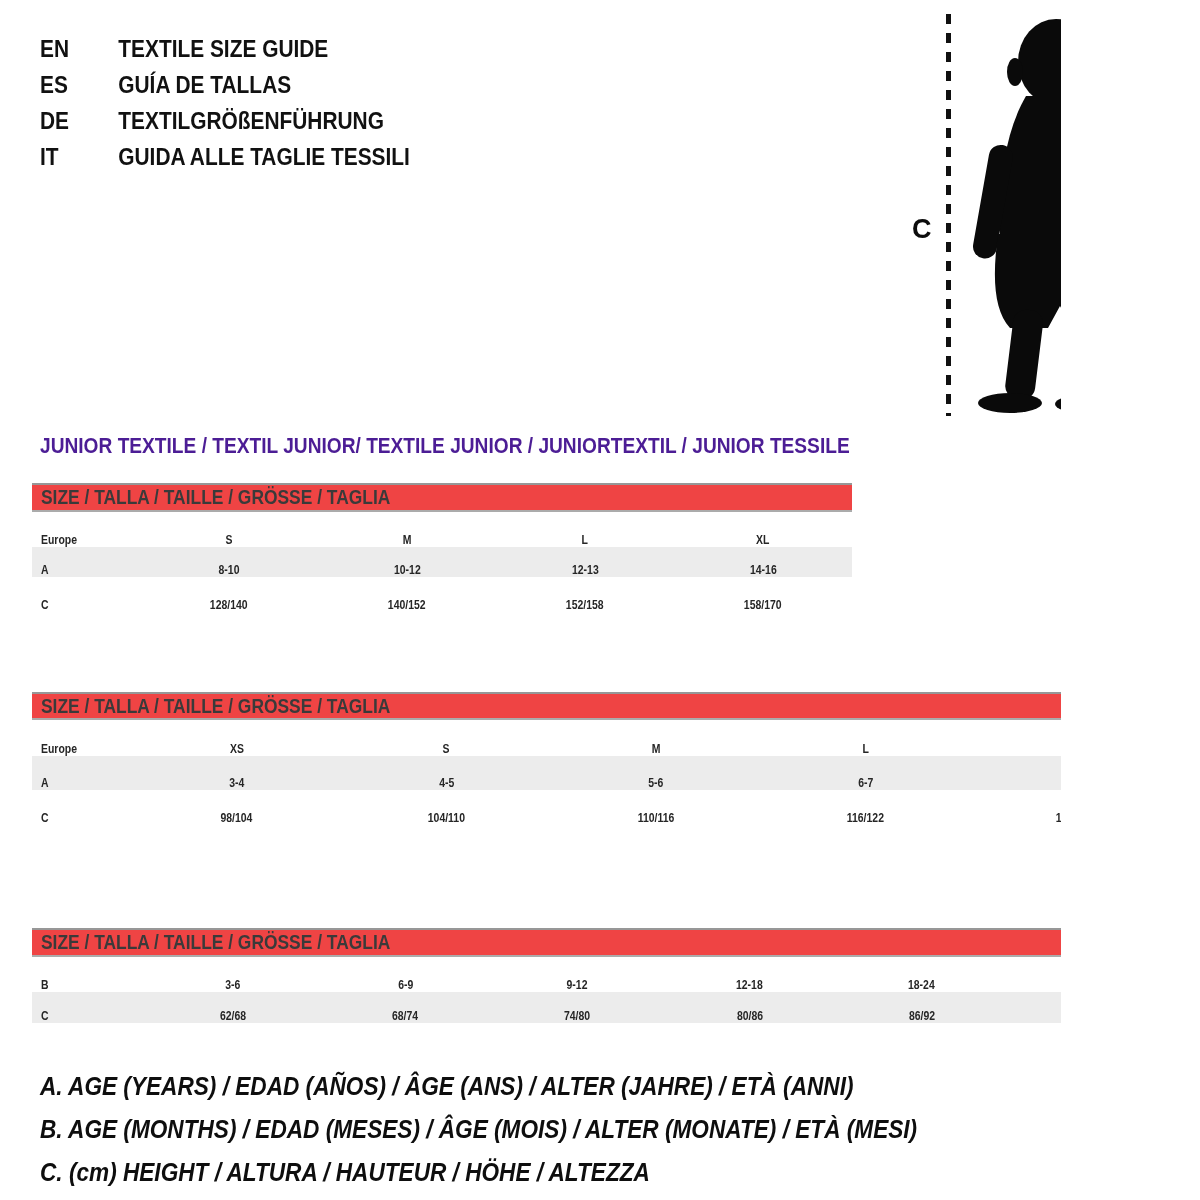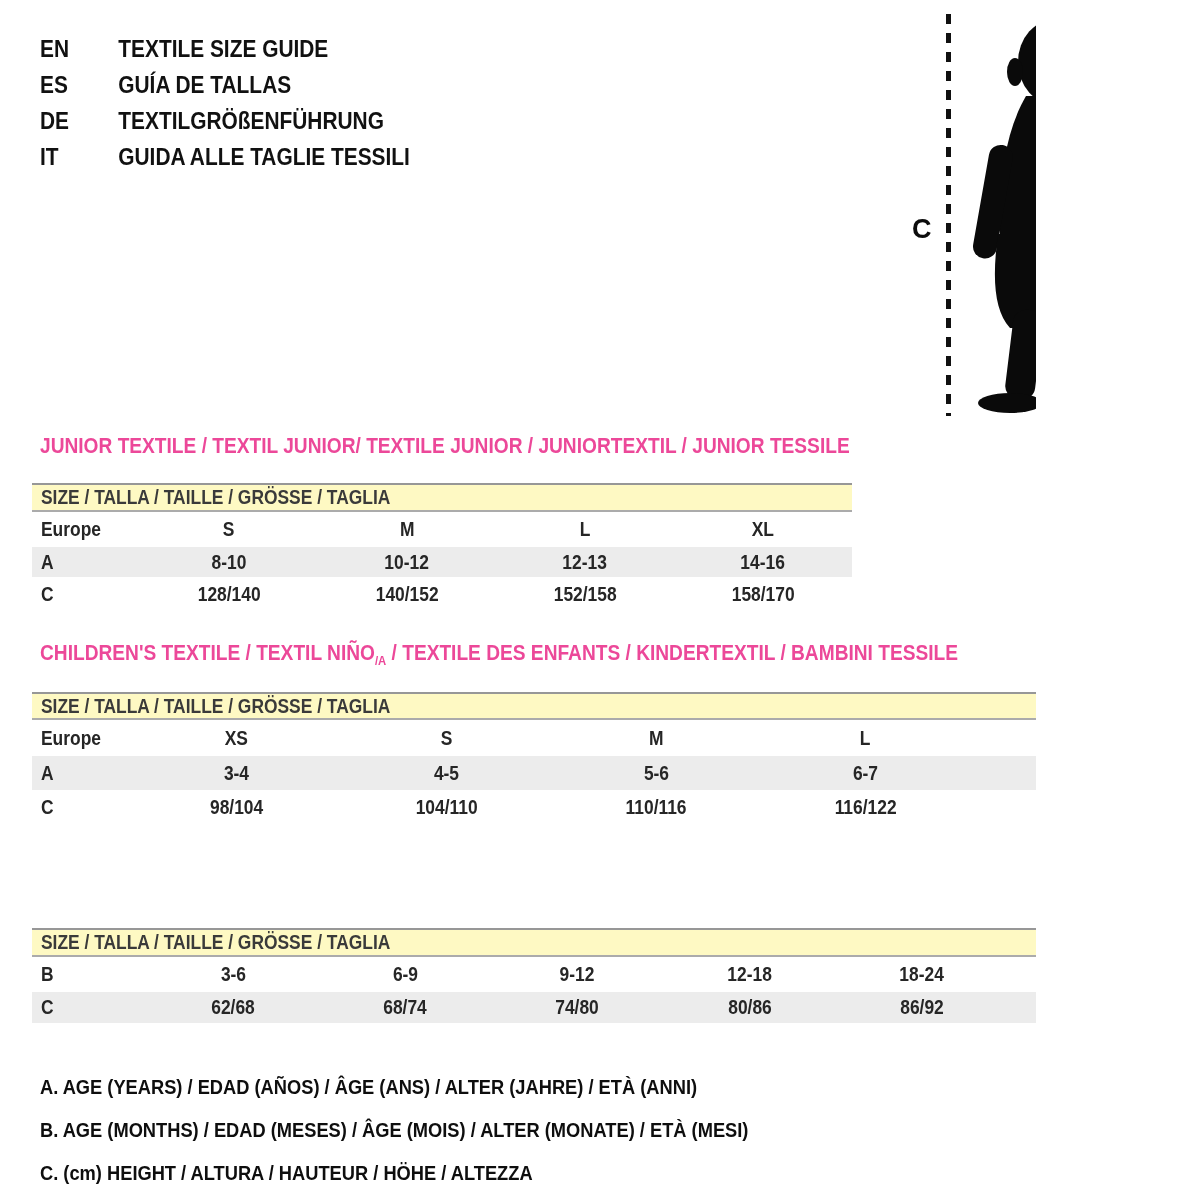--- a/index.html
+++ b/index.html
@@ -1,68 +1,68 @@
 <!DOCTYPE html>
 <html><head>
 <meta charset="utf-8">
 <style>
   html,body{margin:0;padding:0;background:#fff;}
   .page{
     position:relative;width:1036px;height:1200px;background:#fff;overflow:hidden;
-    font-family:"Liberation Sans","DejaVu Sans",sans-serif;color:#111;
+    font-family:"Liberation Sans","DejaVu Sans",sans-serif;color:#111;padding-left:25px;
   }
   
   .cx{display:inline-block;transform:scaleX(0.87);transform-origin:0 50%;white-space:pre;}
   .cxc{display:inline-block;transform:scaleX(0.87);transform-origin:50% 50%;white-space:pre;}
 
   
   .lang-block{position:absolute;left:40px;top:31px;}
   .lang-row{height:36px;line-height:36px;font-size:24px;font-weight:bold;white-space:nowrap;}
   .lang-code{display:inline-block;width:90px;}
 
   
   .dash-line{
     position:absolute;left:946px;top:14px;width:5px;height:402px;
     background:repeating-linear-gradient(to bottom,#101010 0 10px,transparent 10px 19px);
   }
   .c-label{position:absolute;left:912px;top:214px;font-size:27px;font-weight:bold;color:#0c0c0c;}
   .silhouette{position:absolute;left:962px;top:10px;width:180px;height:406px;}
 
   
-  .sec-heading{position:absolute;left:40px;font-size:22px;font-weight:bold;color:#ec4899;white-space:nowrap;line-height:24px;}
+  .sec-heading{position:absolute;left:40px;font-size:22px;font-weight:bold;color:#4c1d95;white-space:nowrap;line-height:24px;}
   .h1{top:434px;}
   .h2{top:641px;}
   .h3{top:851px;line-height:37px;}
   .sub-a{font-size:13px;position:relative;top:5px;}
 
   
   .sizetable{position:absolute;left:32px;}
   .t1{top:483px;width:820px;}
   .t2{top:692px;width:1148px;}
   .t3{top:928px;width:1148px;}
   .bar{
-    background:#fef9c3;border-top:2px solid #979797;border-bottom:2px solid #ababab;
+    background:#ef4444;border-top:2px solid #979797;border-bottom:2px solid #ababab;
     box-sizing:border-box;display:flex;align-items:center;padding-left:9px;
     font-size:20px;font-weight:bold;color:#3a3a3a;white-space:nowrap;
   }
   .t1 .bar{height:29px;}
   .t2 .bar{height:28px;}
   .t3 .bar{height:29px;}
-  .trow{display:flex;align-items:center;font-size:20px;font-weight:bold;color:#262626;}
+  .trow{display:flex;align-items:flex-end;font-size:12px;font-weight:bold;color:#262626;}
   .r-alt{background:#ececec;}
   .lcell{flex:none;box-sizing:border-box;padding-left:9px;text-align:left;}
   .t1 .lcell{width:108px;}
   .t2 .lcell{width:100px;}
   .t3 .lcell{width:115px;}
   .dcell{flex:1 1 0;display:flex;justify-content:center;align-items:center;}
   .rh35{height:35px;} .rh30{height:30px;} .rh36{height:36px;} .rh34{height:34px;} .rh31{height:31px;}
 
   
   .notes{position:absolute;left:40px;top:1065px;}
-  .note-line{height:43px;line-height:43px;font-size:21px;font-weight:bold;color:#0e0e0e;white-space:nowrap;}
+  .note-line{height:43px;line-height:43px;font-size:26px;font-weight:bold;color:#0e0e0e;white-space:nowrap;font-style:italic;}
 </style>
 </head>
 <body>
 
 <div class="page">
 
   <div class="lang-block">
     <div class="lang-row"><span class="cx"><span class="lang-code">EN</span><span>TEXTILE SIZE GUIDE</span></span></div>
     <div class="lang-row"><span class="cx"><span class="lang-code">ES</span><span>GUÍA DE TALLAS</span></span></div>
     <div class="lang-row"><span class="cx"><span class="lang-code">DE</span><span>TEXTILGRÖßENFÜHRUNG</span></span></div>
@@ -132,21 +132,20 @@
         </span>
       <span class="dcell">
           <span class="cxc">152/158</span>
         </span>
       <span class="dcell">
           <span class="cxc">158/170</span>
         </span>
     </div>
   </div>
 
-  <div class="sec-heading h2"><span class="cx"><span>CHILDREN'S TEXTILE / TEXTIL NIÑO</span><span class="sub-a">/A</span><span> / TEXTILE DES ENFANTS / KINDERTEXTIL / BAMBINI TESSILE</span></span></div>
   <div class="sizetable t2">
     <div class="bar">
         <span class="cx">SIZE / TALLA / TAILLE / GRÖSSE / TAGLIA</span>
       </div>
     <div class="trow rh36">
       <span class="lcell"><span class="cx">Europe</span></span>
       <span class="dcell">
           <span class="cxc">XS</span>
         </span>
       <span class="dcell">

